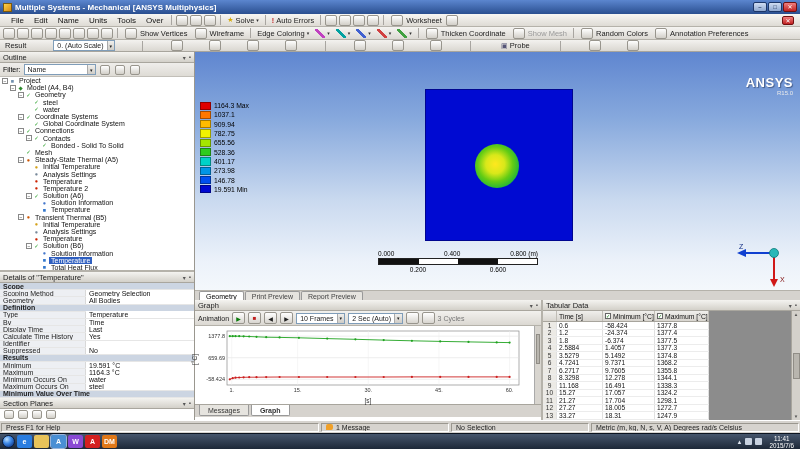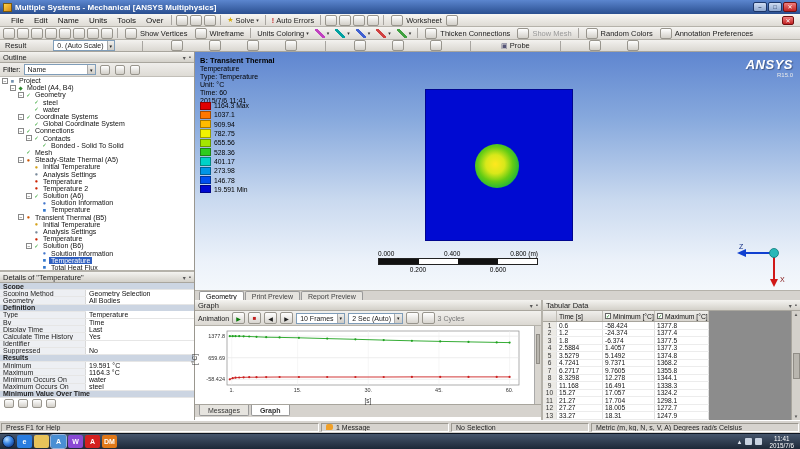--- a/index.html
+++ b/index.html
@@ -59,21 +59,21 @@
   
   .viewport{position:absolute;left:195px;top:52px;width:605px;height:238px;background:linear-gradient(180deg,#5f86d0 0%,#87a9dd 28%,#c9d9ef 62%,#ecf2fa 88%,#f4f8fc 100%);overflow:hidden;}
   .vhead{position:absolute;left:5px;top:4px;color:#000;}
   .vh-title{font-size:7.5px;font-weight:bold;}
   .vh-line{font-size:7px;line-height:8px;}
   .legend{position:absolute;left:5px;top:49px;}
   .lrow{display:flex;align-items:center;height:9.3px;}
   .lswatch{width:11px;height:8.3px;border:1px solid rgba(0,0,0,.35);}
   .llabel{font-size:6.8px;color:#000;margin-left:3px;}
   .logo{position:absolute;right:7px;top:5px;text-align:right;}
-  .logo-main{font-size:13px;font-weight:bold;font-style:italic;color:#fff;letter-spacing:.5px;text-shadow:1px 1px 1px rgba(0,0,20,.4);}
+  .logo-main{font-size:13px;font-weight:bold;color:#fff;letter-spacing:.5px;text-shadow:1px 1px 1px rgba(0,0,20,.4);margin-top:18px;}
   .logo-sub{font-size:6px;color:#eaeaea;}
   .model{position:absolute;left:230px;top:37px;width:148px;height:152px;background:#000ad2;box-shadow:inset 0 0 0 1px #000590;}
   .spot{position:absolute;left:280px;top:92px;width:44px;height:44px;border-radius:50%;background:radial-gradient(circle at 46% 46%,#ffe81e 0%,#d8e81a 28%,#64cc14 52%,#1eb43c 74%,#0a96d2 90%,#0a28d2 100%);}
   .scalebar{position:absolute;left:183px;top:198px;width:160px;}
   .sb-top{display:flex;justify-content:space-between;font-size:6.5px;color:#000;}
   .sb-bar{height:7px;border:1px solid #222;display:flex;margin:1px 0;}
   .sb-bar div{flex:1;}
   .sb-b1{background:#111;}.sb-b2{background:#fff;}
   .sb-bot{position:relative;height:8px;font-size:6.5px;color:#000;}
   .sb-bot span{position:absolute;transform:translateX(-50%);}
@@ -191,21 +191,21 @@
     <span class="tbtn">
       <span class="tbi"></span>
       <span>Show Vertices</span>
     </span>
     <span class="tbtn">
       <span class="tbi"></span>
       <span>Wireframe</span>
     </span>
     <span class="sep"></span>
     <span class="tbtn">
-      <span>Units Coloring</span>
+      <span>Edge Coloring</span>
       <span class="da">▾</span>
     </span>
     <span class="tbtn">
         <span class="slash" style="color:#c040c0;"></span>
         <span class="da">▾</span>
       </span>
     <span class="tbtn">
         <span class="slash" style="color:#00a0a0;"></span>
         <span class="da">▾</span>
       </span>
@@ -217,21 +217,21 @@
         <span class="slash" style="color:#d04040;"></span>
         <span class="da">▾</span>
       </span>
     <span class="tbtn">
         <span class="slash" style="color:#40a040;"></span>
         <span class="da">▾</span>
       </span>
     <span class="sep"></span>
     <span class="tbtn">
       <span class="tbi"></span>
-      <span>Thicken Connections</span>
+      <span>Thicken Coordinate</span>
     </span>
     <span class="tbtn disabled">
       <span class="tbi"></span>
       <span>Show Mesh</span>
     </span>
     <span class="sep"></span>
     <span class="tbtn">
       <span class="tbi"></span>
       <span>Random Colors</span>
     </span>
@@ -537,45 +537,40 @@
           </div>
 
           <div class="drow hdr">
             <span class="dlabel">Minimum Value Over Time</span>
 
           </div>
         </div>
     </div>
 
     <div class="secplanes">
+      <div class="panel-cap">
+        <span>Section Planes</span>
+        <span class="cap-ico">
+            <span>▾</span>
+            <span>▪</span>
+          </span>
+      </div>
       <div class="sp-tools">
         <span class="tbi" style="width:10px;height:9px;"></span>
         <span class="tbi" style="width:10px;height:9px;"></span>
         <span class="tbi" style="width:10px;height:9px;"></span>
         <span class="tbi" style="width:10px;height:9px;"></span>
       </div>
     </div>
   </div>
 
   <div class="viewport">
     <div class="model"></div>
     <div class="spot"></div>
 
-    <div class="vhead">
-      <div class="vh-title">B: Transient Thermal</div>
-      <div></div>
-      <div>
-
-      <div class="vh-line">Temperature</div>
-          <div class="vh-line">Type: Temperature</div>
-          <div class="vh-line">Unit: °C</div>
-          <div class="vh-line">Time: 60</div>
-          <div class="vh-line">2015/7/6 11:41</div>
-        </div>
-    </div>
 
     <div class="legend">
 
         <div class="lrow">
           <span class="lswatch" style="background: rgb(224, 0, 0);"></span>
           <span class="llabel">1164.3 Max</span>
         </div>
 
         <div class="lrow">
           <span class="lswatch" style="background: rgb(255, 119, 0);"></span>

